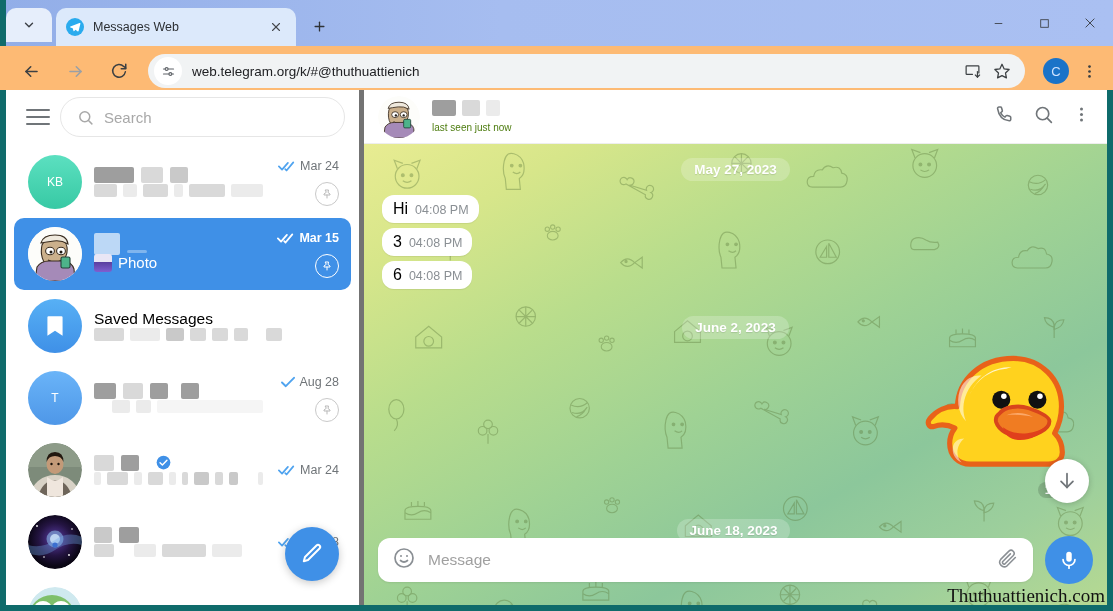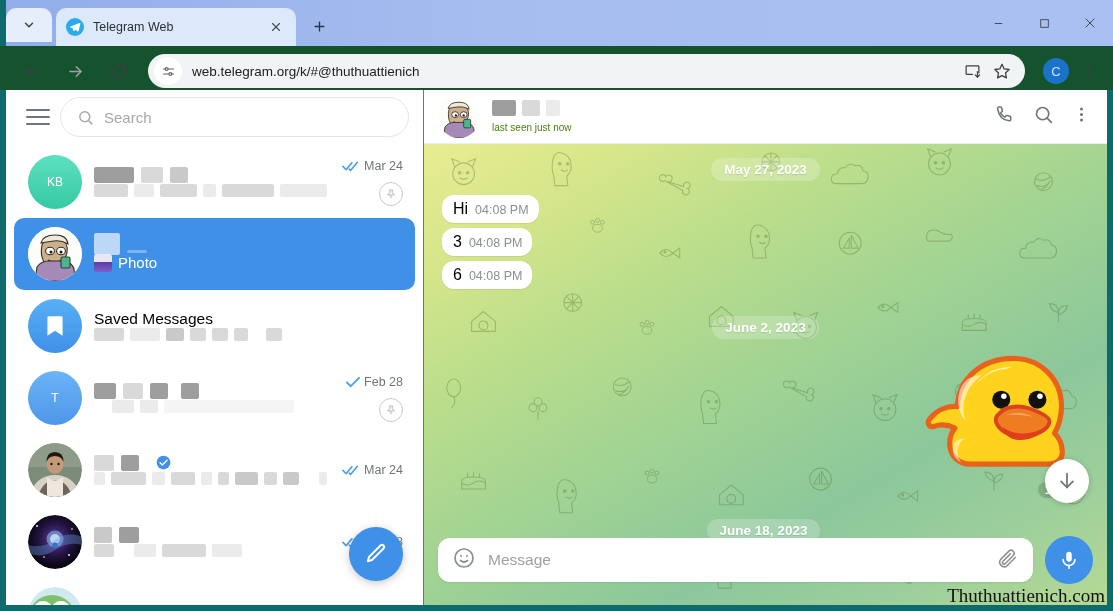--- a/index.html
+++ b/index.html
@@ -59,21 +59,21 @@
     position:absolute; right:0; top:0; height: 46px;
     display:flex; align-items:center;
   }
   .win-btn {
     width: 46px; height: 46px;
     display:flex;align-items:center;justify-content:center;
     color:#3b3f45;
   }
 
   .toolbar {
-    height: 50px; background:#14532d;
+    height: 50px; background:#fdba74;
     display:flex; align-items:center; gap: 2px;
     padding: 6px 10px;
   }
   .nav-btn {
     width: 32px; height: 32px; margin: 0 5px;
     display:flex;align-items:center;justify-content:center;
     border-radius:50%;
   }
   .nav-btn.fwd { color:#8d9197; }
   .omnibox {
@@ -107,23 +107,23 @@
   .app {
     position:absolute; left:0; top:90px; width:1113px; height:521px;
     display:flex; background:#fff;
     border-left: 6px solid #0f6b6b;
     border-bottom: 6px solid #0f6b6b;
     border-right: 6px solid #0f6b6b;
   }
 
   
   .sidebar {
-    width: 418px; height: 100%;
+    width: 358px; height: 100%;
     background:#fff; position:relative;
-    border-right:1px solid #737373;
+    border-right:5px solid #737373;
     overflow:hidden;
   }
   .sb-header {
     height: 54px; display:flex; align-items:center; gap:10px;
     padding: 0 14px 0 20px;
   }
   .hamburger { width:24px; display:flex; flex-direction:column; gap:5px; flex:none; }
   .hamburger span { display:block; height:2px; background:#707579; border-radius:1px; }
   .search-box {
     flex:1; height: 40px; border:1px solid #e6e6e6; border-radius:22px;
@@ -272,21 +272,21 @@
       <svg width="14" height="14" viewBox="0 0 24 24" fill="none" stroke="#3b3f45" stroke-width="2.4" stroke-linecap="round" stroke-linejoin="round">
           <polyline points="6 9 12 15 18 9"></polyline>
         </svg>
     </div>
     <div class="tab">
       <span class="tab-favicon">
         <svg width="12" height="12" viewBox="0 0 24 24" fill="#fff">
             <path d="M21 4L2.8 11.2c-.9.35-.86 1.6.05 1.9l4.5 1.45 1.7 5.2c.22.66 1.05.83 1.52.32l2.4-2.6 4.6 3.4c.62.46 1.5.12 1.66-.63L22.9 5.1c.17-.8-.6-1.4-1.3-1.1z"></path>
           </svg>
       </span>
-      <span class="tab-title">Telegram Web</span>
+      <span class="tab-title">Messages Web</span>
       <span class="tab-close">
         <svg width="12" height="12" viewBox="0 0 24 24" stroke="#44474c" stroke-width="2.2" stroke-linecap="round">
             <line x1="5" y1="5" x2="19" y2="19"></line>
             <line x1="19" y1="5" x2="5" y2="19"></line>
           </svg>
       </span>
     </div>
     <div class="tab-new">
       <svg width="15" height="15" viewBox="0 0 24 24" stroke="#2f3338" stroke-width="2.1" stroke-linecap="round">
           <line x1="12" y1="5" x2="12" y2="19"></line>
@@ -441,20 +441,35 @@
           <div class="chat-main">
             <div class="chat-line1">
               <span class="redact onblue" style="width:26px;height:22px;background:#bcd8f6"></span>
               <span class="redact" style="width:20px;height:3px;background:#7fb5ee;align-self:flex-end"></span>
             </div>
             <div class="chat-line2" style="height:20px;">
               <span class="photo-thumb"></span>
               <span class="subtitle-photo">Photo</span>
             </div>
           </div>
+          <div class="chat-right">
+            <div class="meta">
+              <svg width="18" height="12" viewBox="0 0 20 12" fill="none" stroke="#ffffff" stroke-width="2" stroke-linecap="round" stroke-linejoin="round">
+                  <polyline points="1 6.5 4.5 10 11 2.5"></polyline>
+                  <polyline points="8 9.5 9.5 11 17 2"></polyline>
+                </svg>
+              <span class="date">Mar 15</span>
+            </div>
+            <div class="pin">
+              <svg width="12" height="12" viewBox="0 0 24 24" fill="none" stroke="#ffffff" stroke-width="2" stroke-linecap="round" stroke-linejoin="round">
+                  <path d="M9 4h6l-1 5 4 3v2H6v-2l4-3z"></path>
+                  <line x1="12" y1="14" x2="12" y2="20"></line>
+                </svg>
+            </div>
+          </div>
         </div>
 
         <div class="chat-row">
           <div class="avatar av-saved">
             <svg width="26" height="26" viewBox="0 0 24 24" fill="#fff">
                 <path d="M6 3h12a1 1 0 0 1 1 1v17l-7-4.6L5 21V4a1 1 0 0 1 1-1z"></path>
               </svg>
           </div>
           <div class="chat-main">
             <div class="chat-line1">
@@ -487,21 +502,21 @@
               <span class="redact sm xl" style="width:22px;margin-left:18px"></span>
               <span class="redact sm xl" style="width:18px"></span>
               <span class="redact sm" style="width:130px;background:#f5f5f5"></span>
             </div>
           </div>
           <div class="chat-right">
             <div class="meta">
               <svg width="14" height="12" viewBox="0 0 14 12" fill="none" stroke="#4fa3ef" stroke-width="1.9" stroke-linecap="round" stroke-linejoin="round">
                   <polyline points="1 6.5 4.8 10.2 13 1.8"></polyline>
                 </svg>
-              <span class="date">Feb 28</span>
+              <span class="date">Aug 28</span>
             </div>
             <div class="pin">
               <svg width="12" height="12" viewBox="0 0 24 24" fill="none" stroke="#b9b9b9" stroke-width="2" stroke-linecap="round" stroke-linejoin="round">
                   <path d="M9 4h6l-1 5 4 3v2H6v-2l4-3z"></path>
                   <line x1="12" y1="14" x2="12" y2="20"></line>
                 </svg>
             </div>
           </div>
         </div>
 

